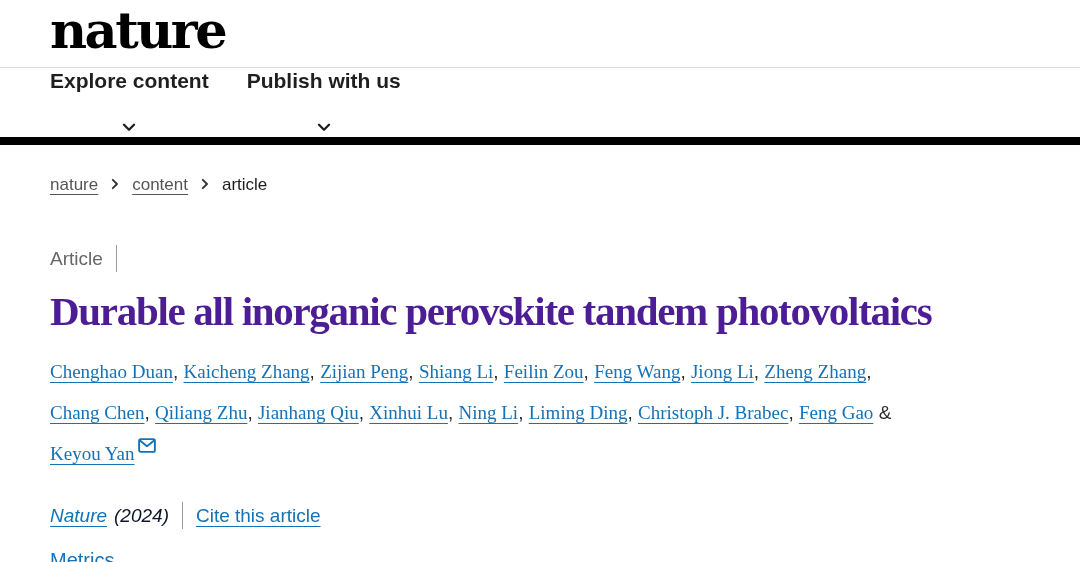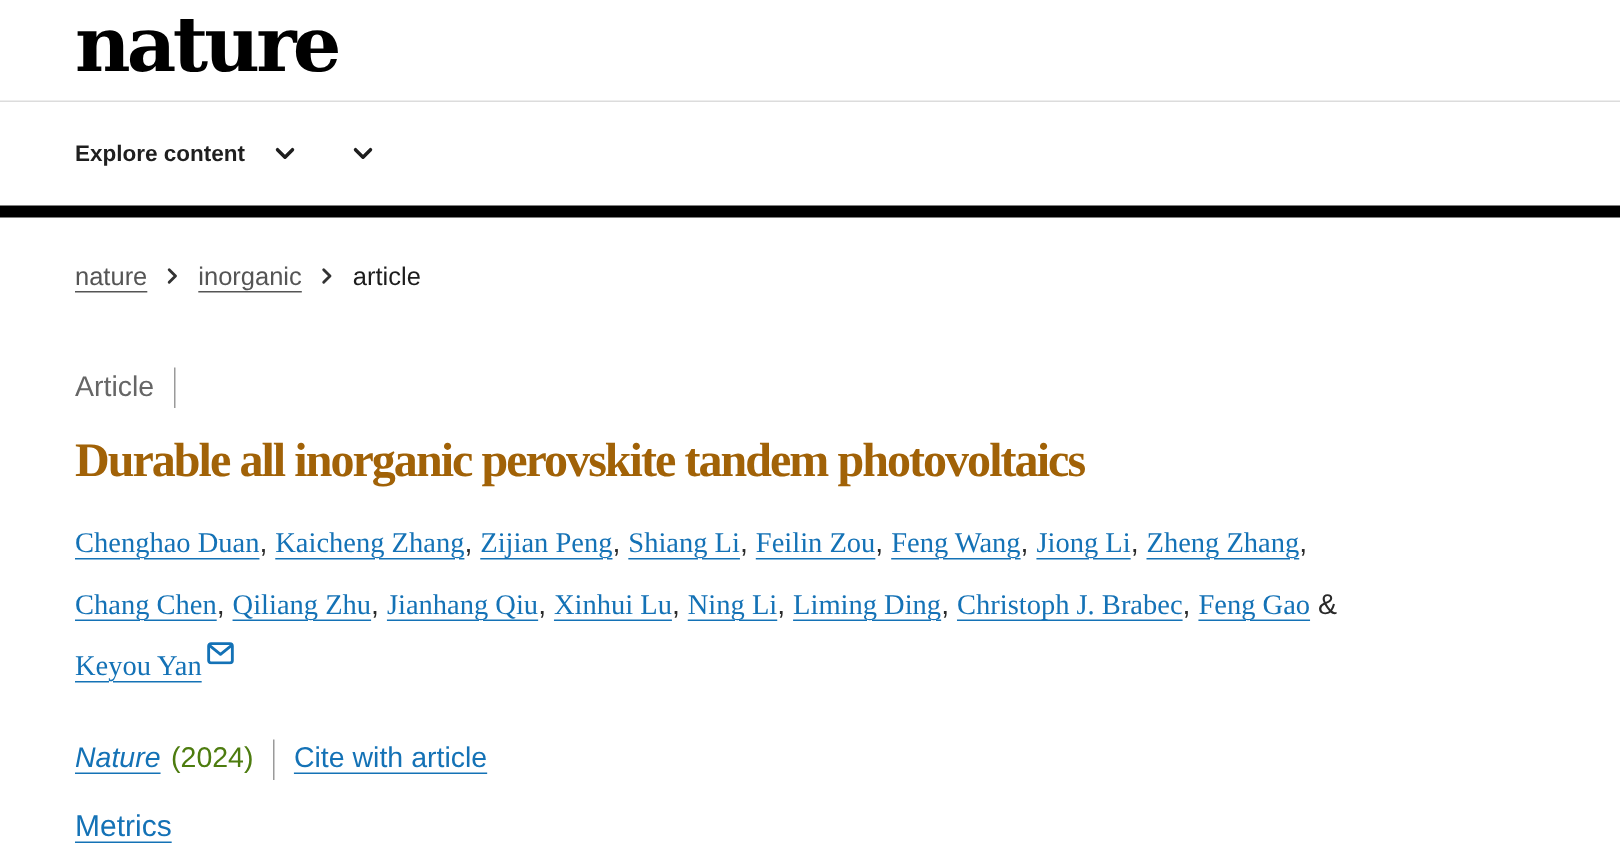--- a/index.html
+++ b/index.html
@@ -31,22 +31,22 @@
   
   .main-nav {
     height: 69px;
     display: flex; align-items: center;
     padding-left: 50px;
     gap: 38px;
     background: #fff;
   }
   .nav-item {
     display: flex; align-items: center; gap: 20px;
-    font-size: 15px; font-weight: 700; color: #1f1f1f;
-    cursor: pointer; white-space: nowrap;
+    font-size: 21px; font-weight: 700; color: #1f1f1f;
+    cursor: pointer; white-space: nowrap; flex-direction: column;
   }
   .black-bar { height: 8px; background: #000; }
   
   main { padding: 0 50px; }
   .breadcrumb {
     margin-top: 30px;
     display: flex; align-items: center; gap: 13px;
     font-size: 17px; color: #222;
   }
   .breadcrumb a {
@@ -61,23 +61,23 @@
     font-size: 19px; color: #666;
   }
   .vsep {
     width: 1px; height: 27px; background: #9a9a9a;
     display: inline-block; margin: 0 13px; flex: 0 0 auto;
   }
   h1.article-title {
     margin: 18px 0 0 0;
     font-family: "Liberation Serif", serif;
     font-weight: 700;
-    font-size: 32px;
+    font-size: 41px;
     letter-spacing: -1.3px;
-    color: #a16207;
+    color: #4c1d95;
     line-height: 1.05;
     max-width: 1000px;
   }
   .authors {
     margin: 18px 0 0 0;
     font-size: 19px;
     line-height: 41px;
     color: #2a2a2a;
     max-width: 990px;
   }
@@ -97,21 +97,21 @@
     margin-top: 28px;
     display: flex; align-items: center;
     font-size: 19px; color: #333;
   }
   .journal-line a {
     color: #1472b6; text-decoration: underline;
     text-underline-offset: 4px; text-decoration-thickness: 1px;
     cursor: pointer;
   }
   .journal-name { font-style: italic; }
-  .journal-year { margin-left: 7px; color: #4d7c0f; }
+  .journal-year { margin-left: 7px; color: #0f172a; font-style: italic; }
   .metrics {
     margin-top: 20px;
     font-size: 20px;
     color: #1472b6;
     text-decoration: underline;
     text-underline-offset: 4px;
     cursor: pointer;
     display: inline-block;
   }
 </style>
@@ -125,36 +125,37 @@
   </header>
 
   <nav class="main-nav">
     <div class="nav-item">
       <span>Explore content</span>
       <span><svg width="14" height="9" viewBox="0 0 14 9">
             <path d="M2 1.8 L7 6.8 L12 1.8" fill="none" stroke="#1f1f1f" stroke-width="2.3" stroke-linecap="round" stroke-linejoin="round"></path>
           </svg></span>
     </div>
     <div class="nav-item">
+      <span>Publish with us</span>
       <span><svg width="14" height="9" viewBox="0 0 14 9">
             <path d="M2 1.8 L7 6.8 L12 1.8" fill="none" stroke="#1f1f1f" stroke-width="2.3" stroke-linecap="round" stroke-linejoin="round"></path>
           </svg></span>
     </div>
   </nav>
 
   <div class="black-bar"></div>
 
   <main>
 
     <div class="breadcrumb">
       <a>nature</a>
       <span><svg width="8" height="12" viewBox="0 0 8 12">
             <path d="M1.8 1.8 L6 6 L1.8 10.2" fill="none" stroke="#333" stroke-width="1.9" stroke-linecap="round" stroke-linejoin="round"></path>
           </svg></span>
-      <a>inorganic</a>
+      <a>content</a>
       <span><svg width="8" height="12" viewBox="0 0 8 12">
             <path d="M1.8 1.8 L6 6 L1.8 10.2" fill="none" stroke="#333" stroke-width="1.9" stroke-linecap="round" stroke-linejoin="round"></path>
           </svg></span>
       <span class="current">article</span>
     </div>
 
     <div class="meta-line">
       <span>Article</span>
       <span class="vsep"></span>
     </div>
@@ -163,19 +164,19 @@
 
     <p class="authors" id="authors"><a>Chenghao Duan</a><span>, </span><a>Kaicheng Zhang</a><span>, </span><a>Zijian Peng</a><span>, </span><a>Shiang Li</a><span>, </span><a>Feilin Zou</a><span>, </span><a>Feng Wang</a><span>, </span><a>Jiong Li</a><span>, </span><a>Zheng Zhang</a><span>, </span><br><a>Chang Chen</a><span>, </span><a>Qiliang Zhu</a><span>, </span><a>Jianhang Qiu</a><span>, </span><a>Xinhui Lu</a><span>, </span><a>Ning Li</a><span>, </span><a>Liming Ding</a><span>, </span><a>Christoph J. Brabec</a><span>, </span><a>Feng Gao</a><span> &amp;</span><br><a>Keyou Yan</a><span class="email-icon-wrap"><svg width="18" height="15" viewBox="0 0 18 15">
             <rect x="1.1" y="1.1" width="15.8" height="12.8" rx="1.6" fill="none" stroke="#1472b6" stroke-width="1.9"></rect>
             <path d="M1.6 2.2 L9 8.2 L16.4 2.2" fill="none" stroke="#1472b6" stroke-width="1.9" stroke-linejoin="round"></path>
           </svg></span></p>
 
     <div class="journal-line">
       <a class="journal-name">Nature</a>
       <span class="journal-year">(2024)</span>
       <span class="vsep"></span>
-      <a>Cite with article</a>
+      <a>Cite this article</a>
     </div>
 
     <div class="metrics">Metrics</div>
 
   </main>
 </div>
 
 </body></html>

